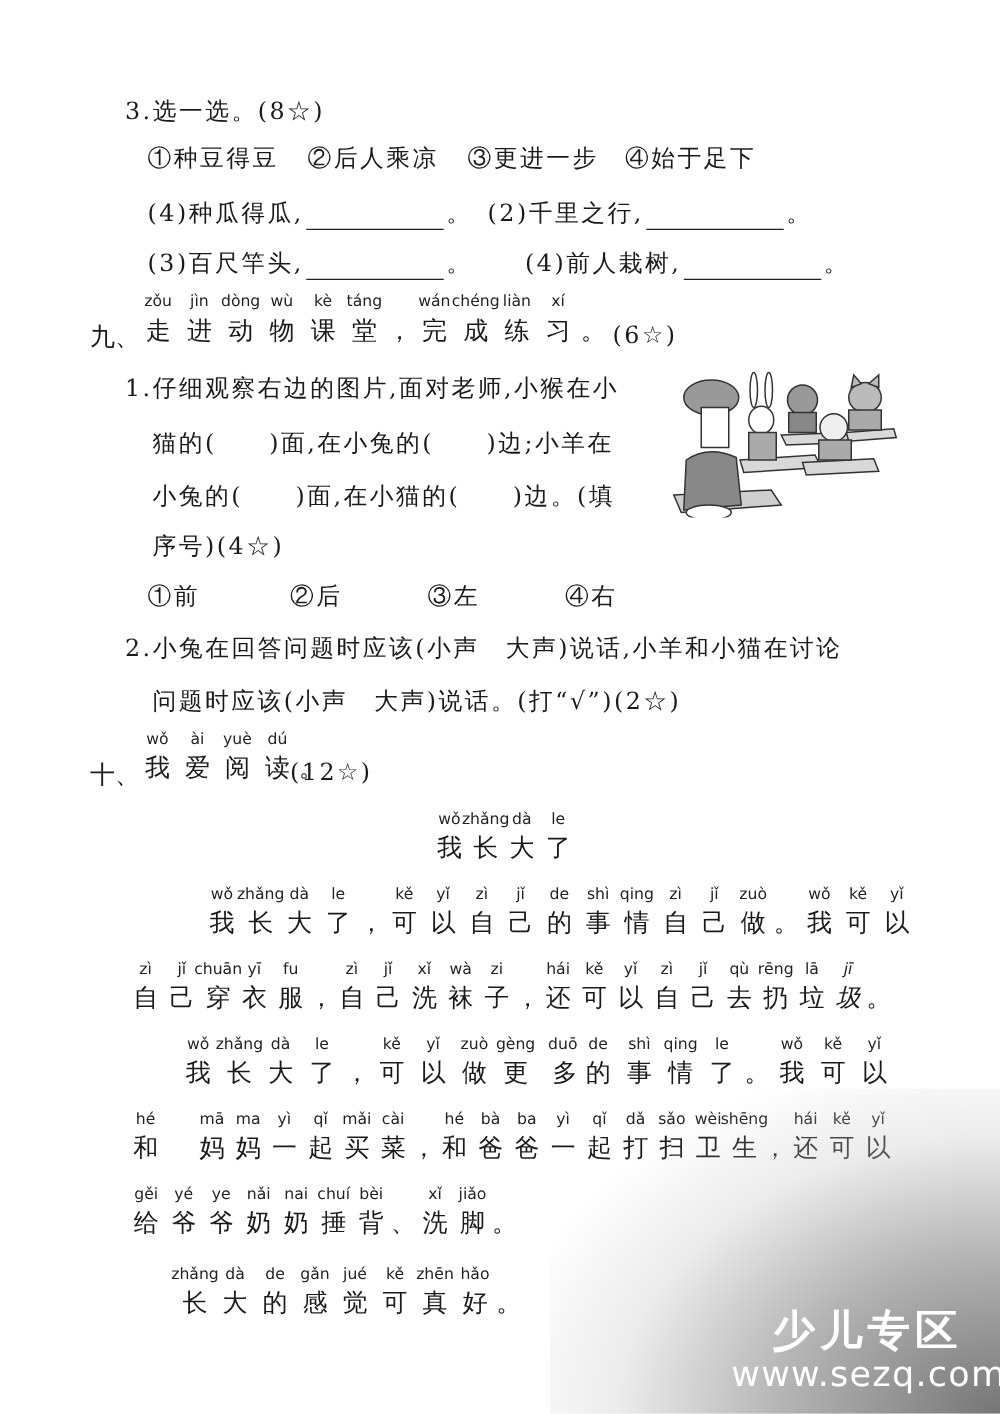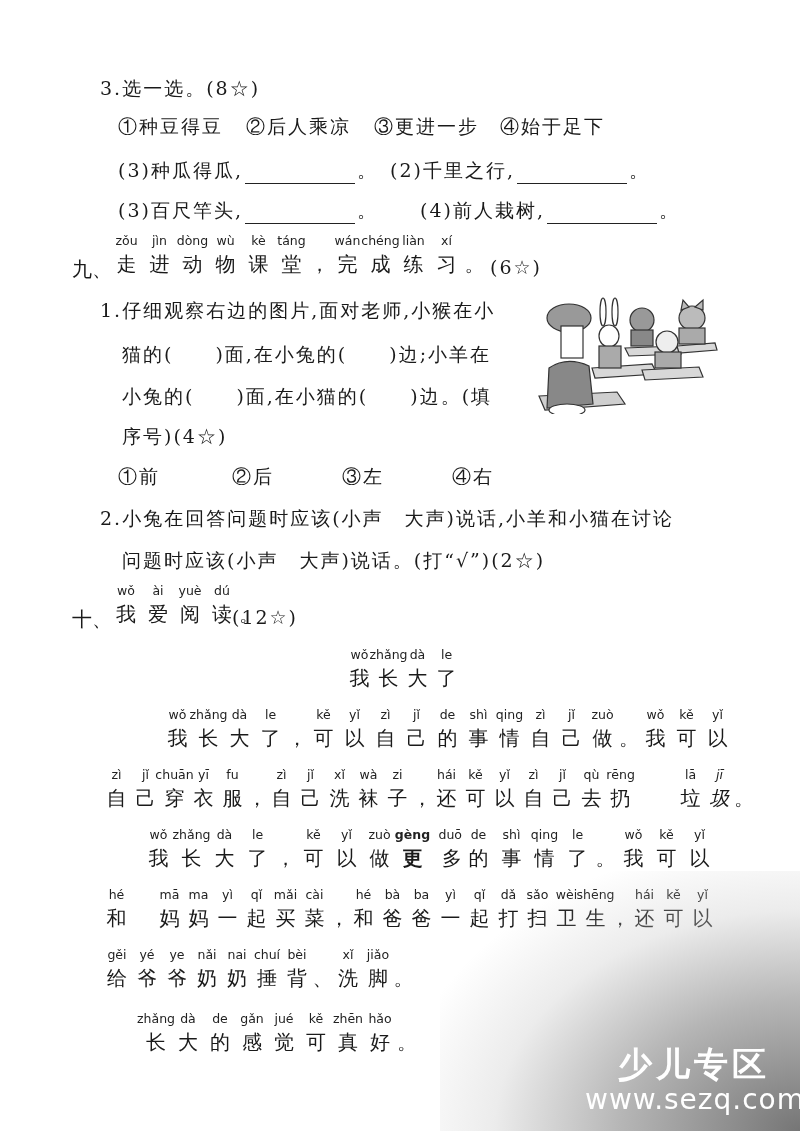--- a/index.html
+++ b/index.html
@@ -29,21 +29,21 @@
 <body>
 
 <div class="abs q" style="left:100px;top:76px;">3.选一选。(8☆)</div>
 
 <div class="abs q" style="left:118px;top:114px;">①种豆得豆</div>
 <div class="abs q" style="left:246px;top:114px;">②后人乘凉</div>
 <div class="abs q" style="left:374px;top:114px;">③更进一步</div>
 <div class="abs q" style="left:500px;top:114px;">④始于足下</div>
 
 <div class="abs q" style="left:118px;top:158px;">
-  <span>(3)种瓜得瓜,</span><span class="blank"></span><span>。</span>
+  <span>(4)种瓜得瓜,</span><span class="blank"></span><span>。</span>
 </div>
 <div class="abs q" style="left:390px;top:158px;text-align:right;">
   <span>(2)千里之行,</span><span class="blank"></span><span>。</span>
 </div>
 <div class="abs q" style="left:118px;top:198px;">
   <span>(3)百尺竿头,</span><span class="blank"></span><span>。</span>
 </div>
 <div class="abs q" style="left:390px;top:198px;margin-left:30px;">
   <span>(4)前人栽树,</span><span class="blank"></span><span>。</span>
 </div>
@@ -340,21 +340,21 @@
       <span class="h">己</span>
     </div>
     <div class="rb" style="width: 29px;">
       <span class="p">qù</span>
       <span class="h">去</span>
     </div>
     <div class="rb" style="width: 29px;">
       <span class="p">rēng</span>
       <span class="h">扔</span>
     </div>
-    <div class="rb" style="width: 29px; margin-left: 41px;">
+    <div class="rb" style="width: 29px;">
       <span class="p">lā</span>
       <span class="h">垃</span>
     </div>
     <div class="rb" style="width: 29px; font-style: italic;">
       <span class="p">jī</span>
       <span class="h">圾</span>
     </div>
     <div class="rb" style="width: 20px;">
       <span class="p"></span>
       <span class="h">。</span>
@@ -386,21 +386,21 @@
       <span class="h">可</span>
     </div>
     <div class="rb" style="width: 33px;">
       <span class="p">yǐ</span>
       <span class="h">以</span>
     </div>
     <div class="rb" style="width: 33px;">
       <span class="p">zuò</span>
       <span class="h">做</span>
     </div>
-    <div class="rb" style="width: 33px; font-weight: bold;">
+    <div class="rb" style="width: 33px;">
       <span class="p">gèng</span>
       <span class="h">更</span>
     </div>
     <div class="rb" style="width: 33px; align-items: flex-end;">
       <span class="p">duō</span>
       <span class="h">多</span>
     </div>
     <div class="rb" style="width: 33px;">
       <span class="p">de</span>
       <span class="h">的</span>

